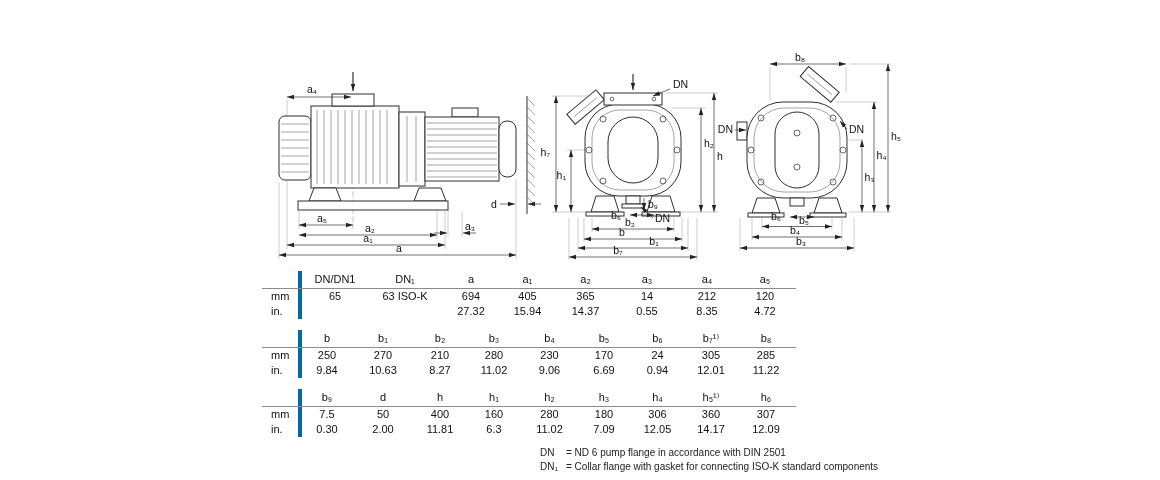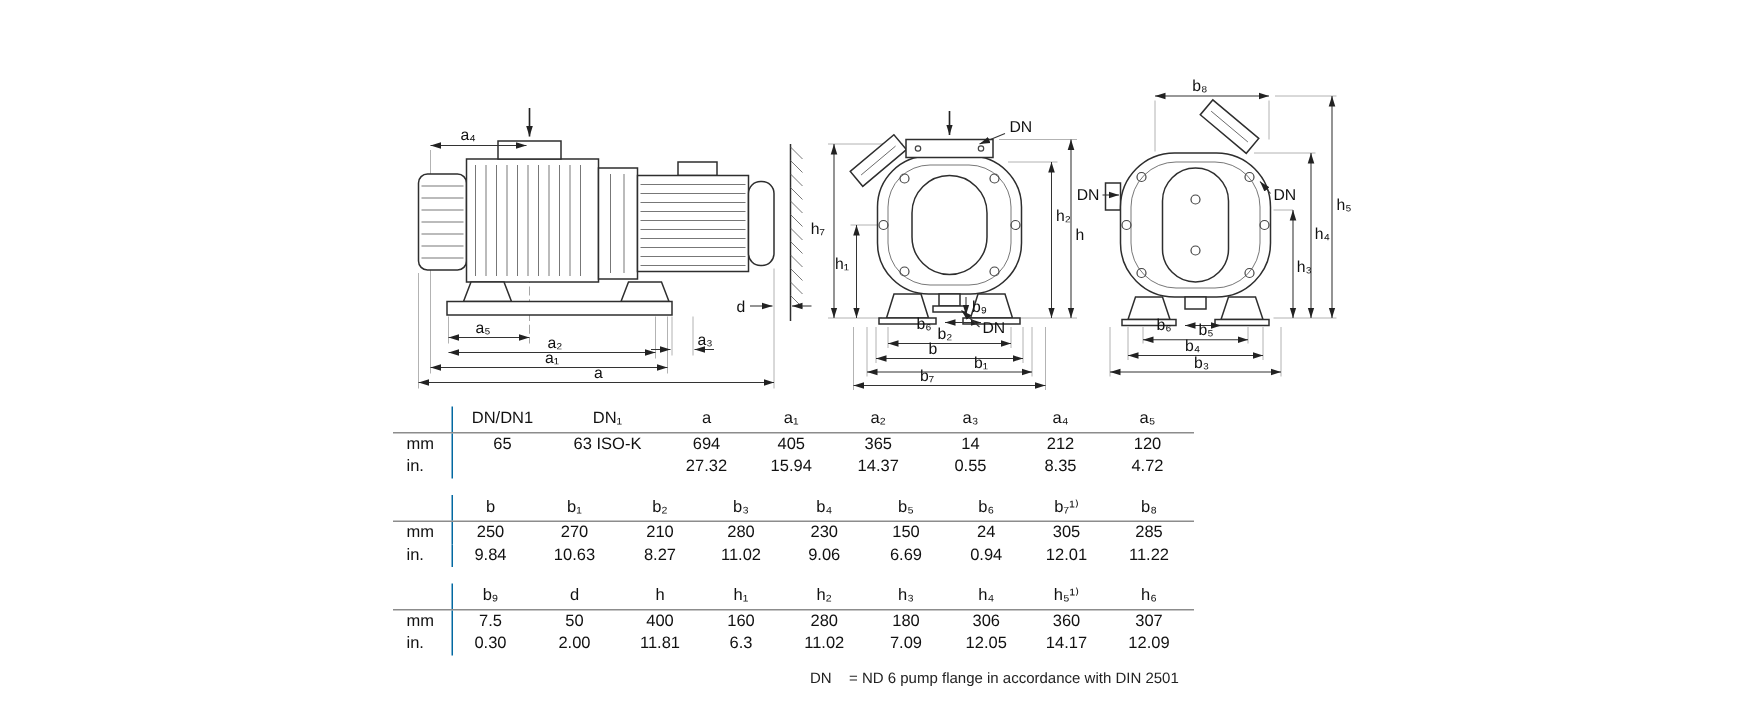--- a/index.html
+++ b/index.html
@@ -21,21 +21,21 @@
 
   
   .dim-table { position:absolute; left:262px; top:271px; width:534px; font-size:11px; color:#111; }
   .tgroup { margin-bottom:11px; }
   .trow { display:grid; }
   .g1 { grid-template-columns:40px 66px 74px 58px 55px 61px 62px 58px 58px; }
   .g2 { grid-template-columns:40px 50px 62px 52px 56px 55px 54px 53px 54px 56px; }
   .cell { text-align:center; height:15px; line-height:15px; white-space:nowrap; }
   .thead { border-bottom:1px solid #8c8c8c; }
   .thead .cell { height:17px; line-height:17px; }
-  .unit { text-align:left; padding-left:9px; border-right:1px solid #0369a1; }
+  .unit { text-align:left; padding-left:9px; border-right:4px solid #0369a1; }
 
   
   .foot { position:absolute; font-size:10px; line-height:14px; color:#222; }
   .foot-left  { left:258px; top:444px; }
   .foot-right { left:540px; top:446px; }
   .nlabel { display:inline-block; min-width:26px; }
 </style>
 </head>
 <body>
 
@@ -324,21 +324,21 @@
         <div class="cell">b₇¹⁾</div>
         <div class="cell">b₈</div>
       </div>
       <div class="trow g2">
         <div class="cell unit">mm</div>
         <div class="cell">250</div>
         <div class="cell">270</div>
         <div class="cell">210</div>
         <div class="cell">280</div>
         <div class="cell">230</div>
-        <div class="cell">150</div>
+        <div class="cell">170</div>
         <div class="cell">24</div>
         <div class="cell">305</div>
         <div class="cell">285</div>
       </div>
       <div class="trow g2">
         <div class="cell unit">in.</div>
         <div class="cell">9.84</div>
         <div class="cell">10.63</div>
         <div class="cell">8.27</div>
         <div class="cell">11.02</div>
@@ -387,15 +387,18 @@
         <div class="cell">14.17</div>
         <div class="cell">12.09</div>
       </div>
     </div>
   </div>
 
   <div class="foot foot-right">
     <div>
       <span class="nlabel">DN</span><span>= ND 6 pump flange in accordance with DIN 2501</span>
     </div>
+    <div>
+      <span class="nlabel">DN₁</span><span>= Collar flange with gasket for connecting ISO-K standard components</span>
+    </div>
   </div>
 
 </div>
 
 </body></html>

